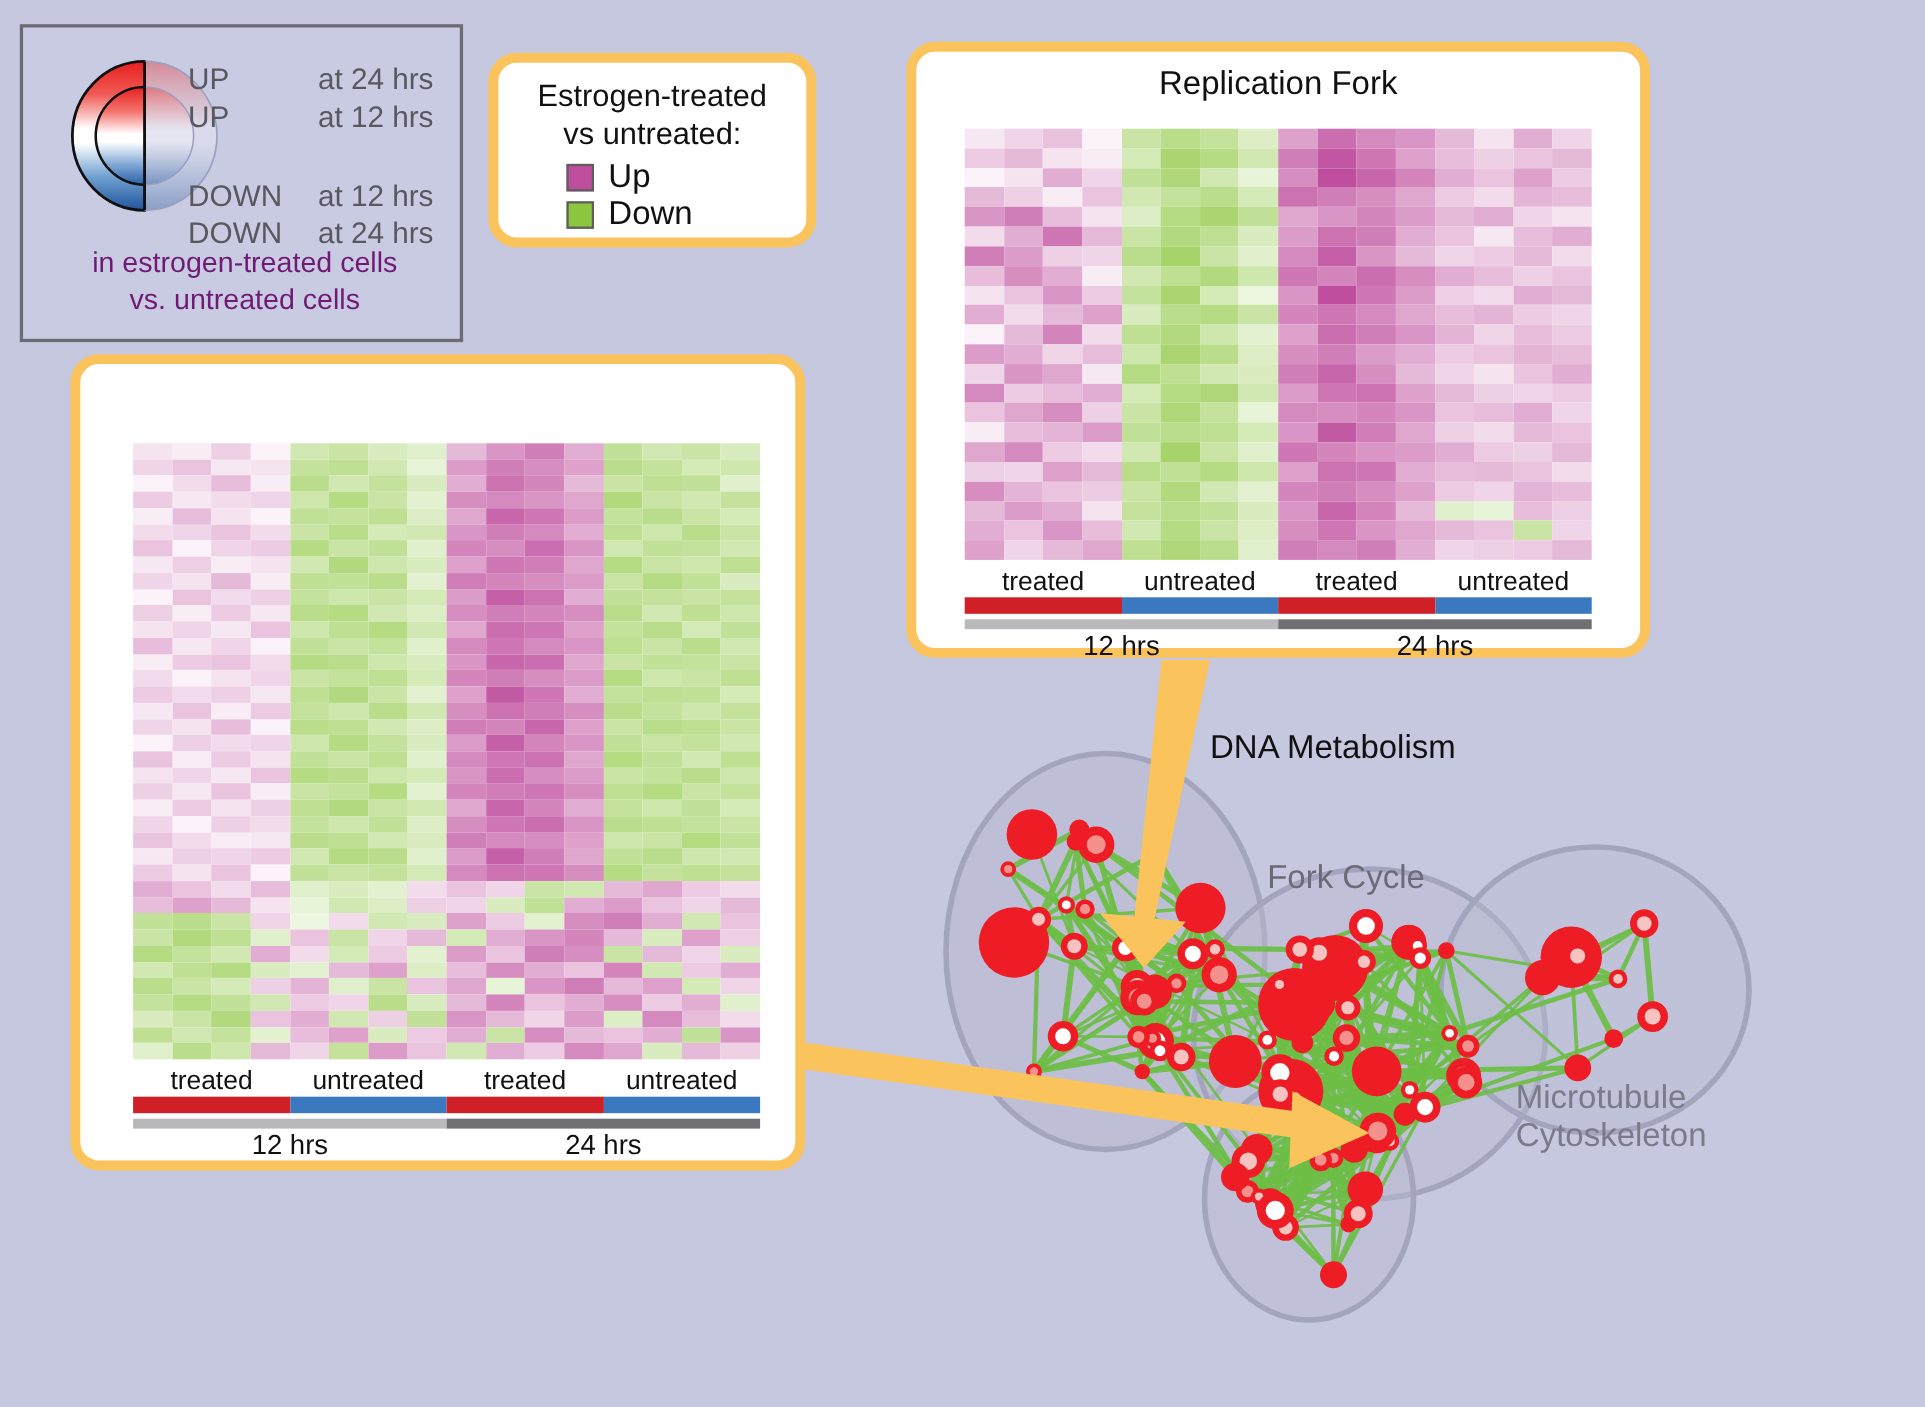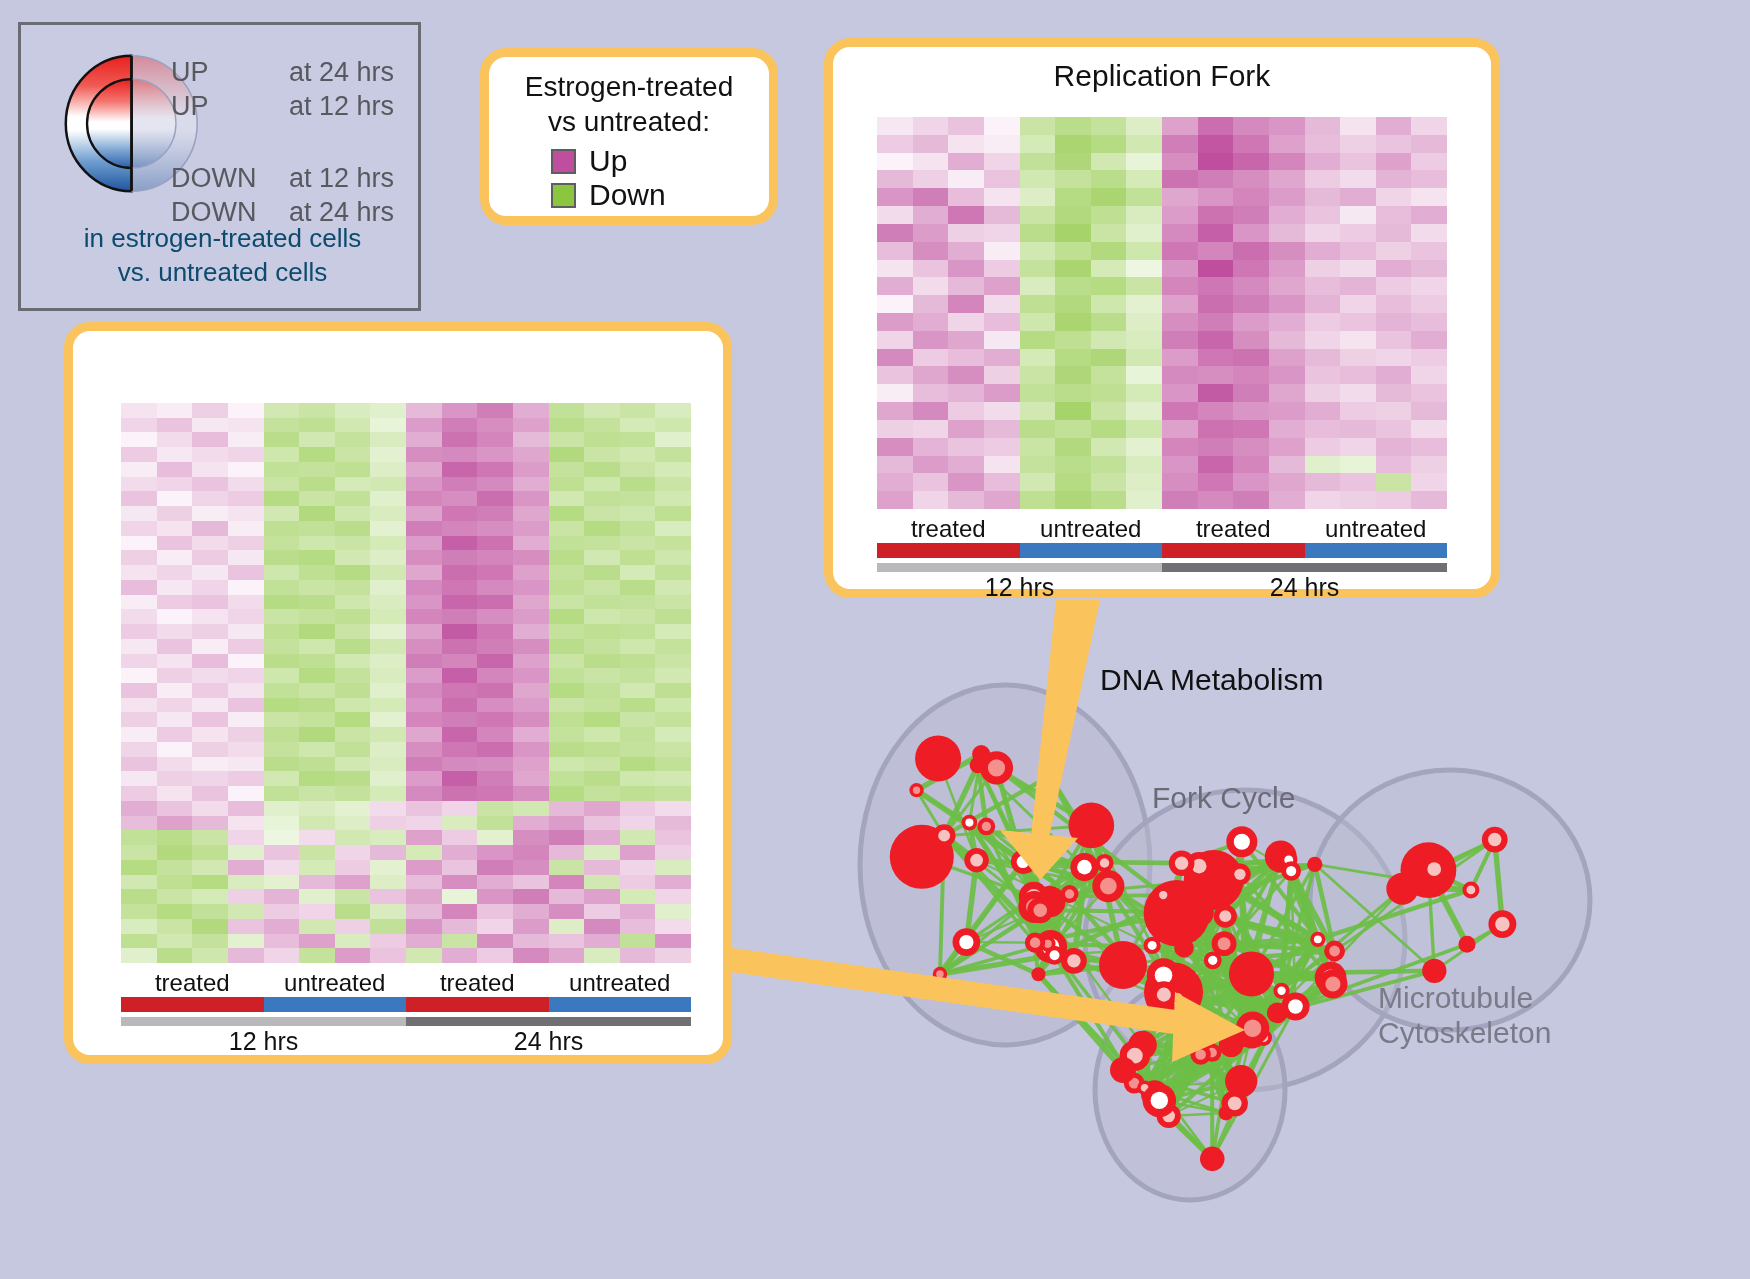--- a/index.html
+++ b/index.html
@@ -32,25 +32,25 @@
   .key-circle{position:absolute;left:38px;top:24px;width:145px;height:150px;}
   .key-rows{position:absolute;left:150px;top:30px;width:250px;}
   .key-row{
     display:flex;align-items:baseline;
     color:#58585f;font-size:27px;line-height:34px;white-space:nowrap;
   }
   .key-row .kw{display:inline-block;}
   .key-row .kt{display:inline-block;}
   .key-foot{
     position:absolute;left:0;top:196px;width:403px;
-    text-align:center;color:#0c4a6e;font-size:26px;line-height:34px;
+    text-align:center;color:#701a75;font-size:26px;line-height:34px;
   }
 
   
-  #legend-panel{left:444px;top:48px;width:298px;height:177px;margin-left:36px;}
+  #legend-panel{left:444px;top:48px;width:298px;height:177px;}
   .legend-title{
     text-align:center;color:#111;font-size:28px;line-height:35px;
     margin-top:12px;font-weight:400;
   }
   .legend-items{margin-top:6px;padding-left:62px;}
   .legend-item{display:flex;align-items:center;gap:13px;margin:2px 0;}
   .sw{width:25px;height:25px;border:2px solid #5e5e5e;box-sizing:border-box;}
   .legend-label{font-size:30px;color:#111;line-height:32px;}
 
   

